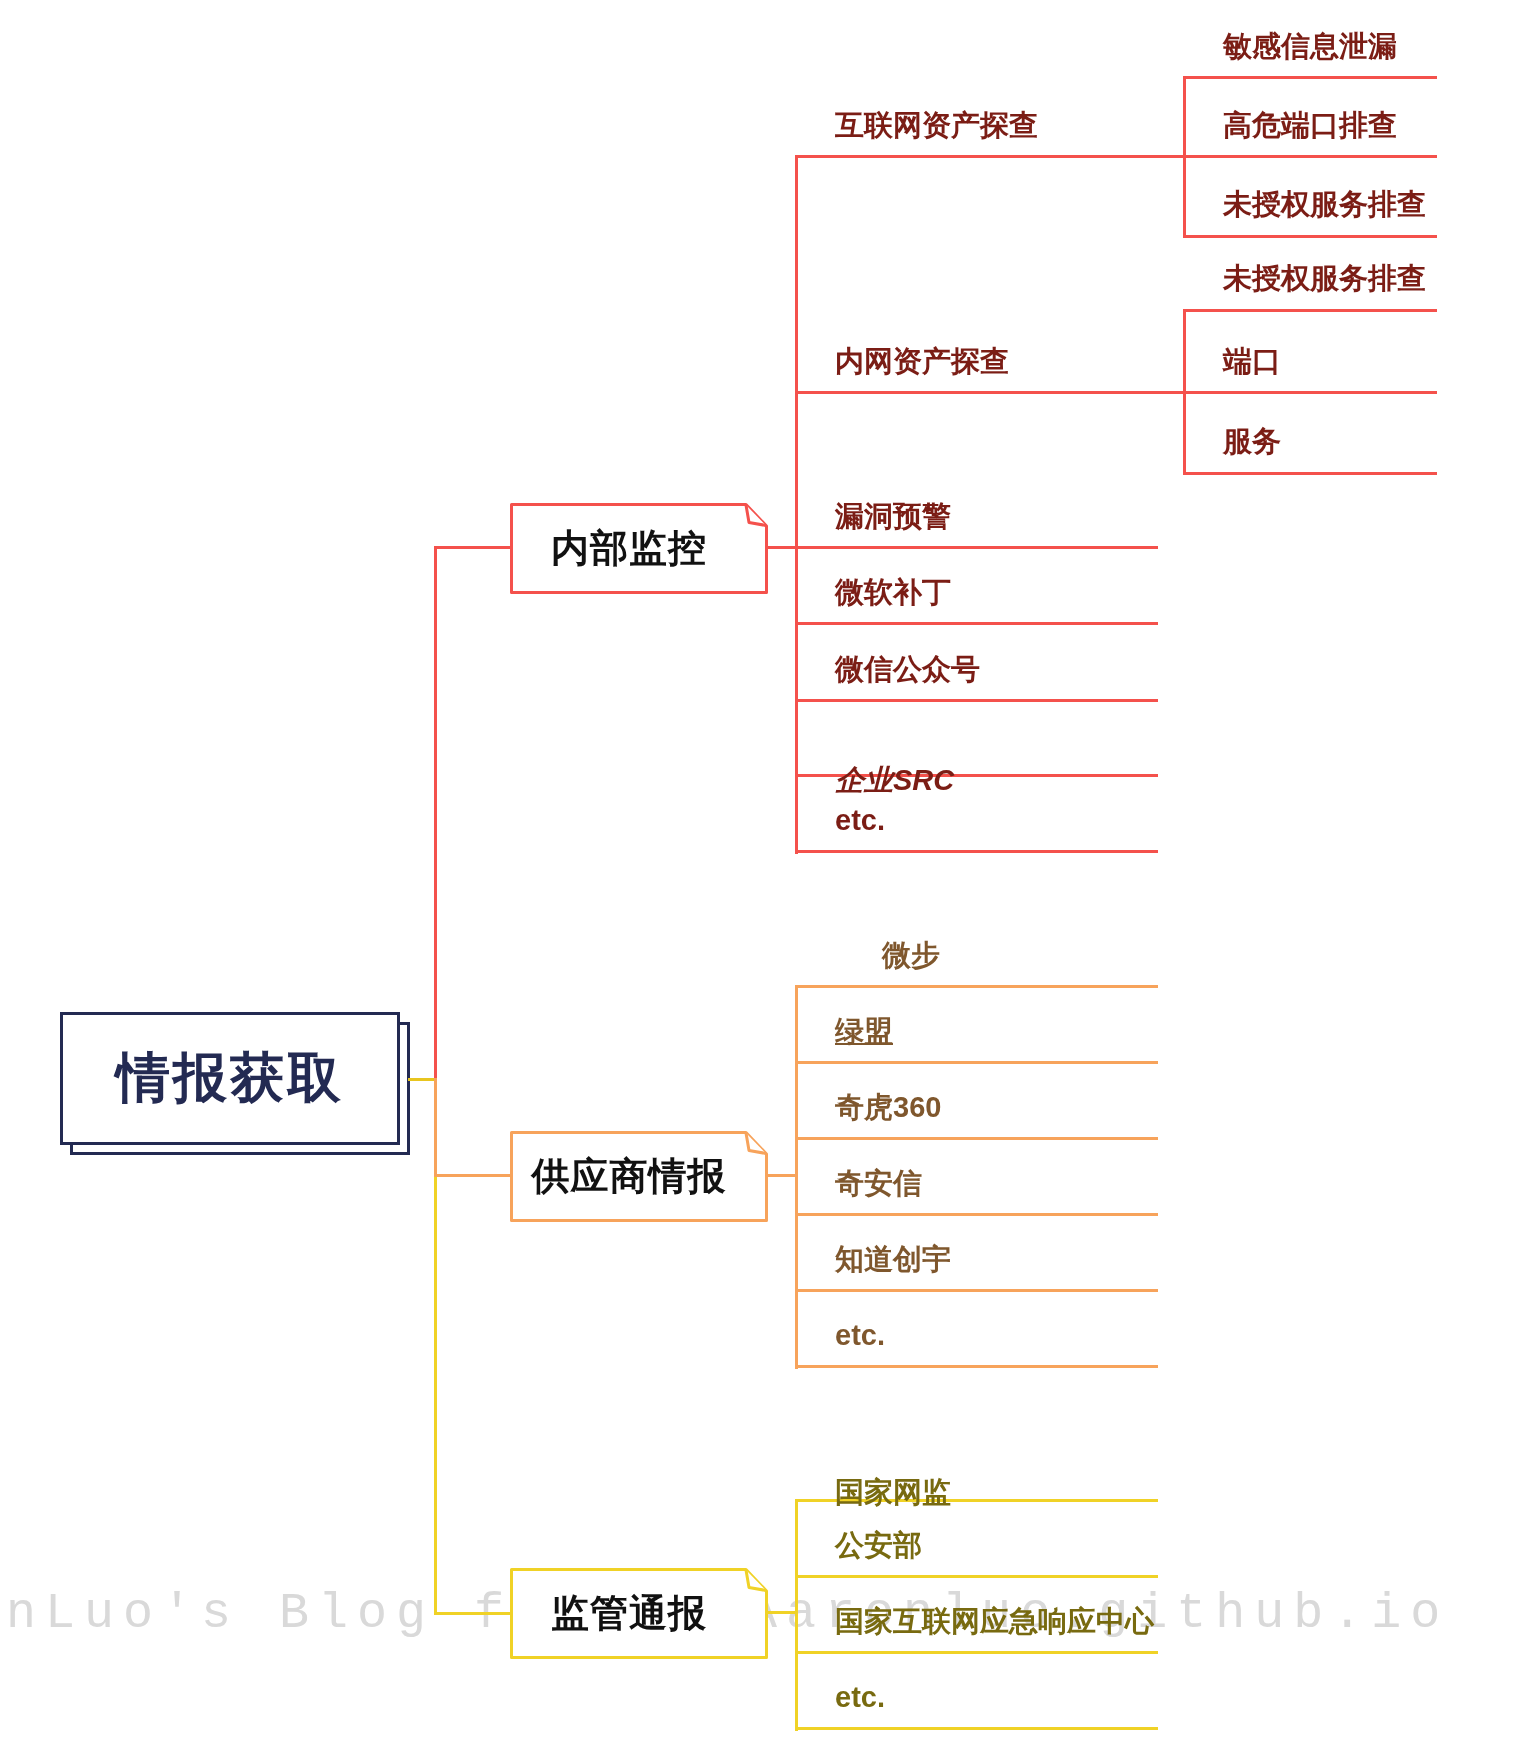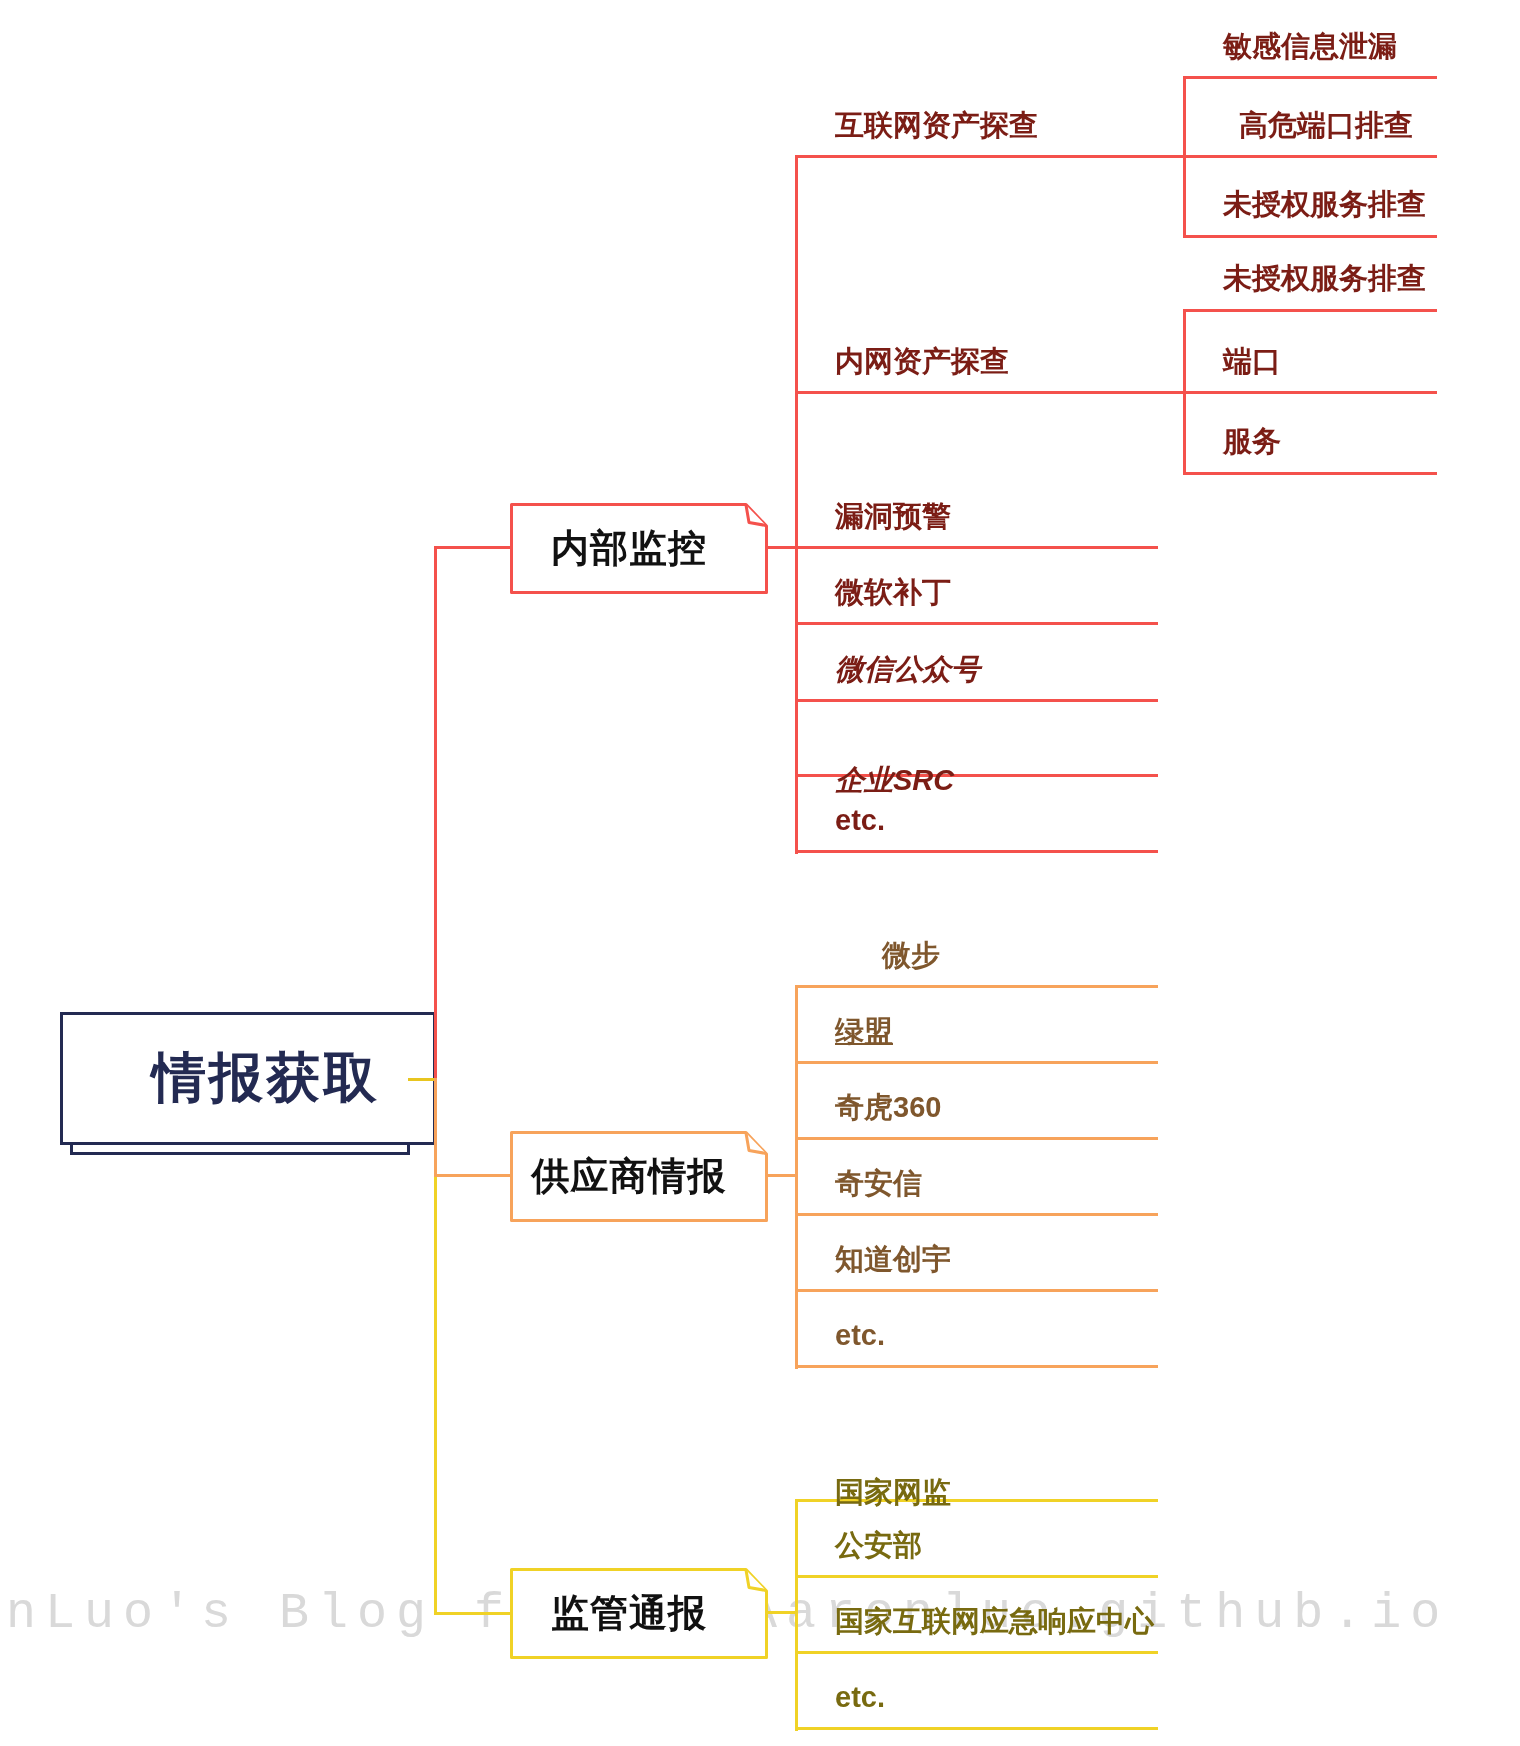--- a/index.html
+++ b/index.html
@@ -50,21 +50,21 @@
   }
 
   #root-shadow{
     position:absolute;left:70px;top:1022px;width:334px;height:127px;
     background:#ffffff;border:3px solid var(--navy);
   }
   #root-main{
     position:absolute;left:60px;top:1012px;width:334px;height:127px;
     background:#ffffff;border:3px solid var(--navy);
     display:flex;align-items:center;justify-content:center;
-    font-size:54px;font-weight:700;color:var(--navy);letter-spacing:3px;padding-left:36px;
+    font-size:54px;font-weight:700;color:var(--navy);letter-spacing:3px;
   }
   #watermark{
     position:absolute;left:6px;top:1585px;
     font-family:"Liberation Mono","DejaVu Sans Mono",monospace;
     font-size:50px;letter-spacing:9px;color:var(--wm);
     white-space:nowrap;z-index:0;
   }
   .z{z-index:2;}
 </style>
 </head>
@@ -101,30 +101,30 @@
   <div class="hl c-red z" style="left:795px;top:546px;width:363px;"></div>
   <div class="hl c-red z" style="left:795px;top:622px;width:363px;"></div>
   <div class="hl c-red z" style="left:795px;top:699px;width:363px;"></div>
   <div class="hl c-red z" style="left:795px;top:774px;width:363px;"></div>
   <div class="hl c-red z" style="left:795px;top:850px;width:363px;"></div>
 
   <div class="topic t-red z" style="left:835px;top:109px;">互联网资产探查</div>
   <div class="topic t-red z" style="left:835px;top:345px;">内网资产探查</div>
   <div class="topic t-red z" style="left:835px;top:500px;">漏洞预警</div>
   <div class="topic t-red z" style="left:835px;top:576px;">微软补丁</div>
-  <div class="topic t-red z" style="left:835px;top:653px;font-style:italic;">微信公众号</div>
+  <div class="topic t-red z" style="left:835px;top:653px;">微信公众号</div>
   <div class="topic t-red z" style="left:835px;top:764px;font-style:italic;">企业SRC</div>
   <div class="topic t-red z" style="left:835px;top:804px;">etc.</div>
 
   <div class="vl c-red z" style="left:1183px;top:76px;height:162px;"></div>
   <div class="hl c-red z" style="left:1183px;top:76px;width:254px;"></div>
   <div class="hl c-red z" style="left:1183px;top:155px;width:254px;"></div>
   <div class="hl c-red z" style="left:1183px;top:235px;width:254px;"></div>
   <div class="topic t-red z" style="left:1223px;top:30px;">敏感信息泄漏</div>
-  <div class="topic t-red z" style="left:1223px;top:109px;margin-left:16px;">高危端口排查</div>
+  <div class="topic t-red z" style="left:1223px;top:109px;">高危端口排查</div>
   <div class="topic t-red z" style="left:1223px;top:188px;">未授权服务排查</div>
 
   <div class="vl c-red z" style="left:1183px;top:309px;height:166px;"></div>
   <div class="hl c-red z" style="left:1183px;top:309px;width:254px;"></div>
   <div class="hl c-red z" style="left:1183px;top:391px;width:254px;"></div>
   <div class="hl c-red z" style="left:1183px;top:472px;width:254px;"></div>
   <div class="topic t-red z" style="left:1223px;top:262px;">未授权服务排查</div>
   <div class="topic t-red z" style="left:1223px;top:345px;">端口</div>
   <div class="topic t-red z" style="left:1223px;top:425px;">服务</div>
 

